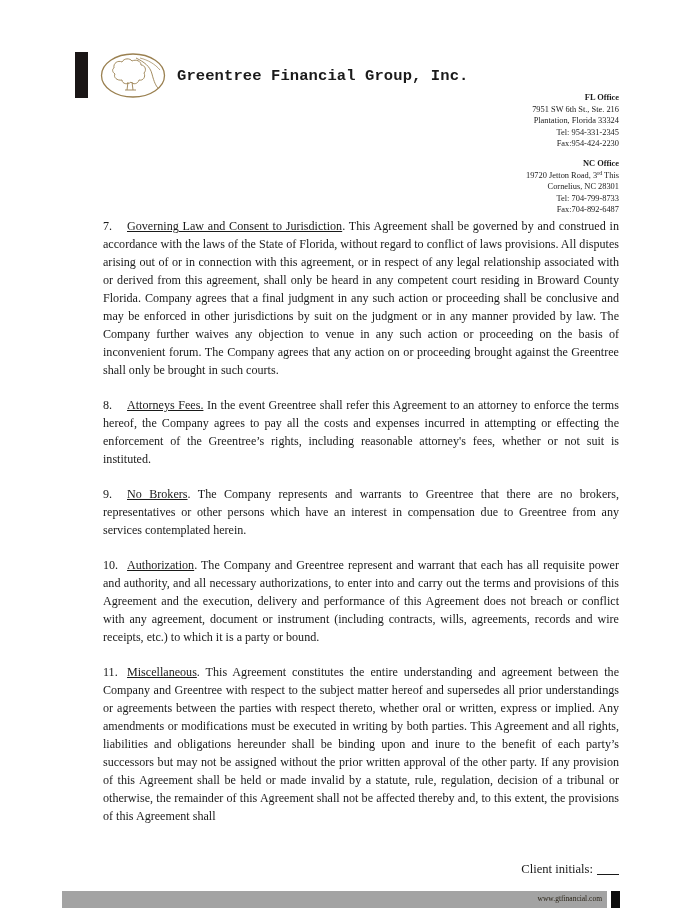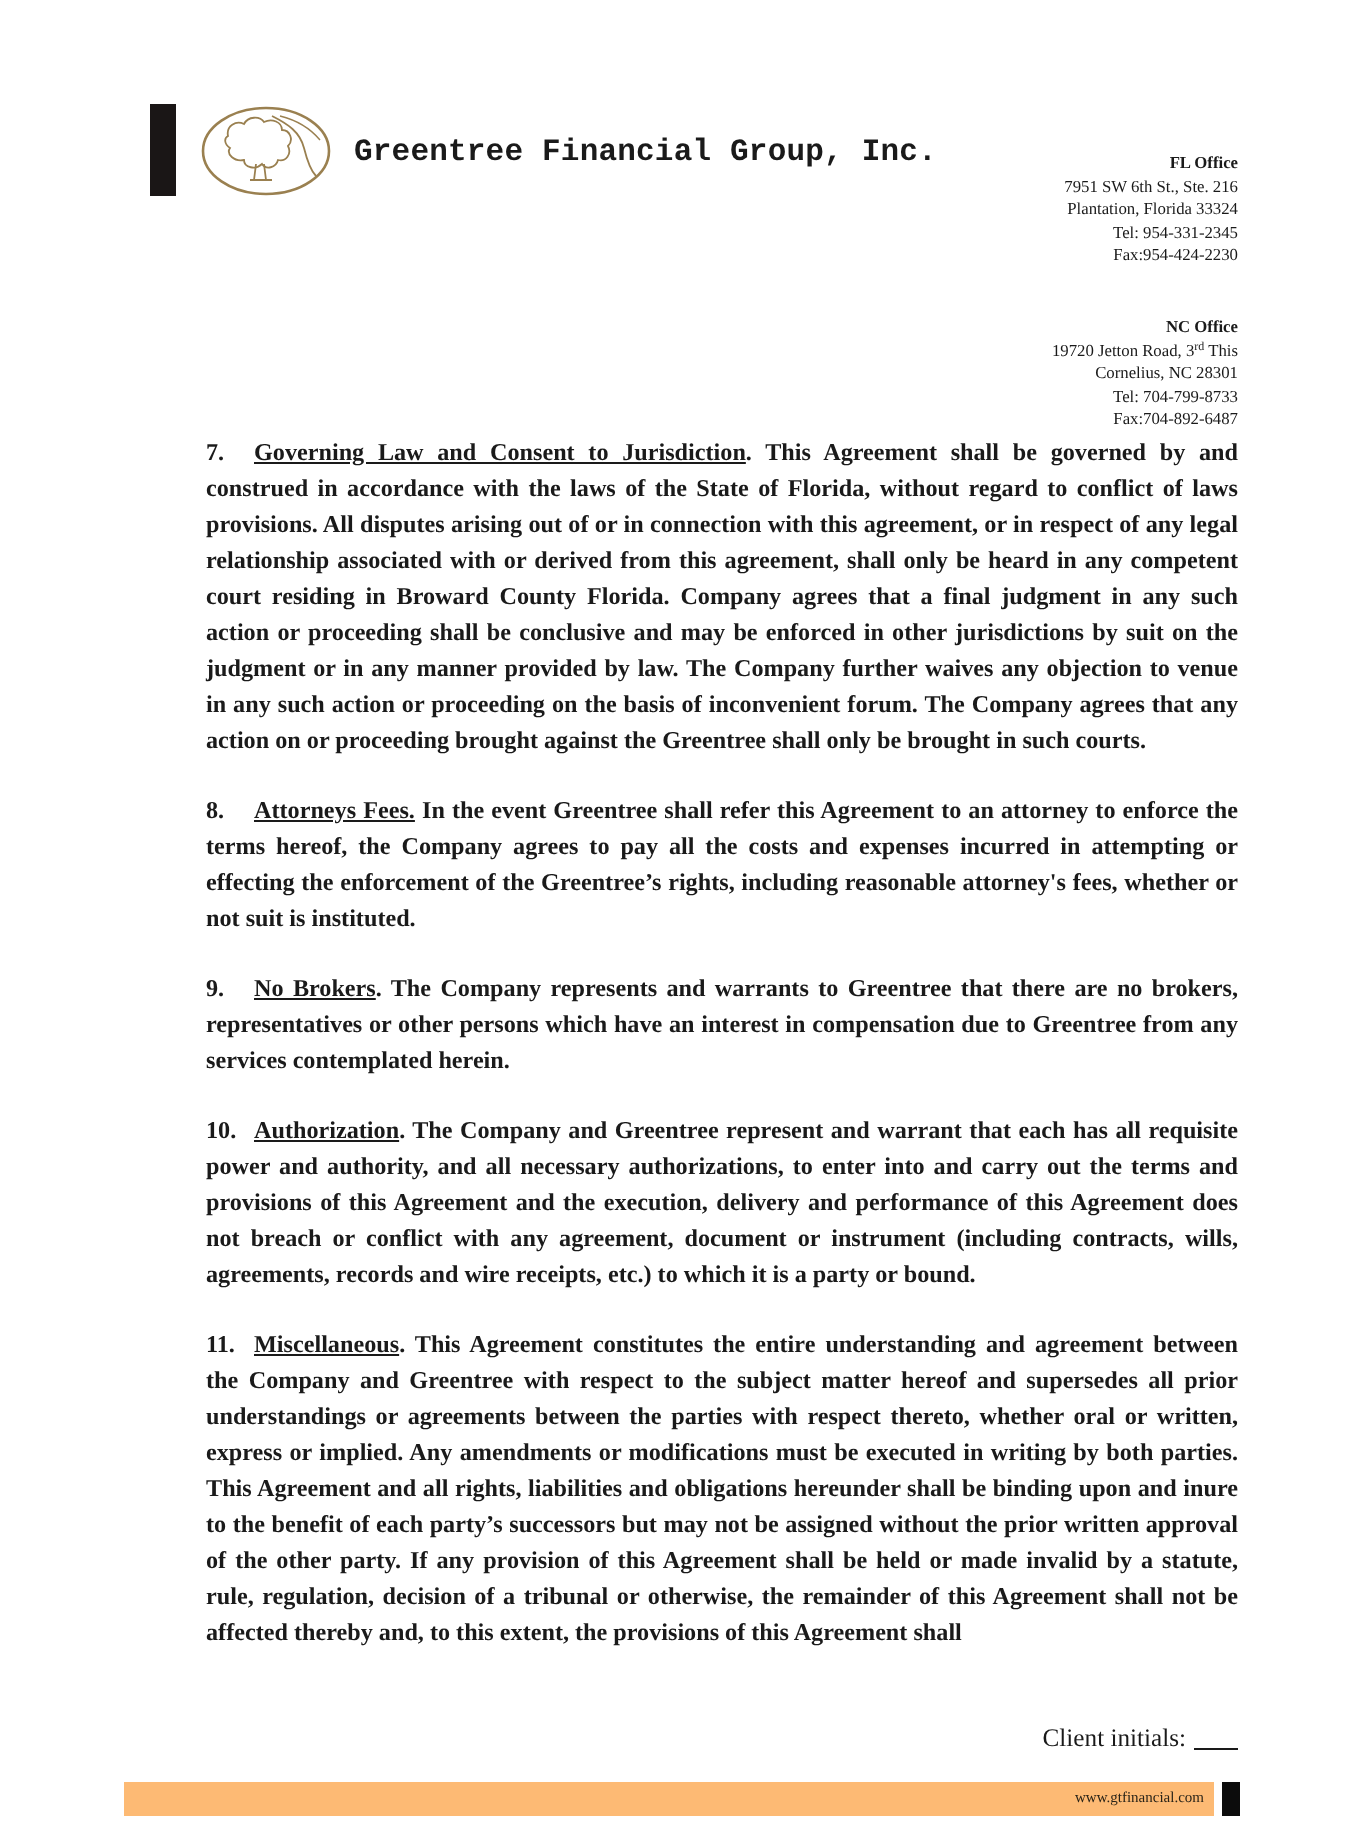--- a/index.html
+++ b/index.html
@@ -2,30 +2,30 @@
 <html><head>
 <meta charset="utf-8">
 <style>
   html, body { margin:0; padding:0; background:#ffffff; }
   body { width:682px; height:919px; position:relative; overflow:hidden; font-family:"Liberation Serif", "DejaVu Serif", serif; color:#1a1a1a; }
   .black-bar { position:absolute; left:75px; top:52px; width:13px; height:46px; background:#1a1616; }
   .logo { position:absolute; left:100px; top:52px; width:66px; height:47px; }
   .company-title { position:absolute; left:177px; top:67px; font-size:15.5px; font-weight:bold; letter-spacing:0.1px; white-space:nowrap;font-family:Liberation Mono, monospace; }
   .office { position:absolute; right:63px; text-align:right; font-size:8.4px; line-height:11.6px; }
   .office .oname { font-weight:bold; }
-  .office.fl { top:76px; }
+  .office.fl { top:92px; }
   .office.nc { top:158px; }
   sup { font-size:6px; line-height:0; vertical-align:3px; }
-  .body-text { position:absolute; left:103px; width:516px; top:217px; font-size:12.1px; line-height:18px; text-align:justify;font-weight:bold; }
+  .body-text { position:absolute; left:103px; width:516px; top:217px; font-size:12.1px; line-height:18px; text-align:justify; }
   .section { margin:0 0 17px 0; }
   .section .num { display:inline-block; width:24px; }
   .section .head { text-decoration:underline; }
   .client-initials { position:absolute; right:63px; top:862px; font-size:12.6px; white-space:nowrap;margin-left:40px; }
   .client-initials .blank { display:inline-block; width:22px; border-bottom:1px solid #1a1a1a; margin-left:4px; height:11px; vertical-align:-2px; }
-  .footer-bar { position:absolute; left:62px; top:891px; width:545px; height:17px; background:#fdba74; }
+  .footer-bar { position:absolute; left:62px; top:891px; width:545px; height:17px; background:#a3a3a3; }
   .footer-url { position:absolute; right:5px; top:3px; font-size:7.5px; color:#2a2418; }
   .footer-block { position:absolute; left:611px; top:891px; width:9px; height:17px; background:#0c0c0c; }
 </style>
 </head>
 <body>
 
 <div class="black-bar"></div>
 
 <svg class="logo" viewBox="0 0 66 47">
   <ellipse cx="33" cy="23.5" rx="31.5" ry="21.5" fill="none" stroke="#9a8050" stroke-width="1.3"></ellipse>

